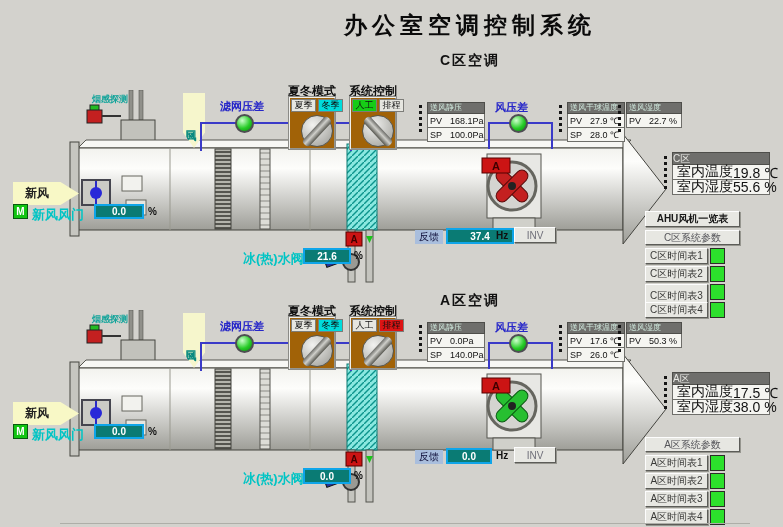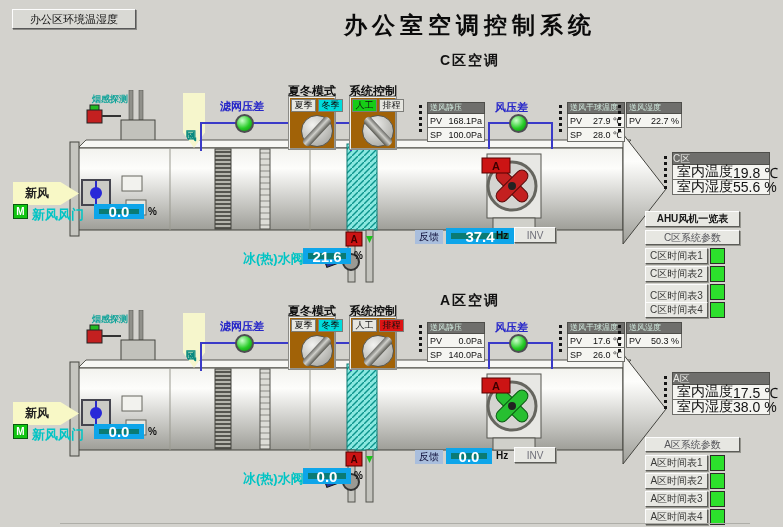--- a/index.html
+++ b/index.html
@@ -38,38 +38,38 @@
     border-radius:50%; background: radial-gradient(circle at 35% 30%, #f2f2f0, #9a9a94);
     border:1px solid #56564f; }
   .handle { position:absolute; left:50%; top:50%; width:36px; height:9px;
     margin:-4.5px 0 0 -18px; border-radius:4px;
     background: linear-gradient(to bottom,#6a6a66,#cfcfca 45%,#56564f); }
   .rot-dl { transform: rotate(-47deg); }
   .rot-dr { transform: rotate(47deg); }
   .mpanel { width:58px; }
   .mpanel .hd { background:#6f6f6c; border:1px solid #4e4e4a; color:#cfe8dc;
     font-size:8px; height:12px; line-height:10px; padding-left:2px; white-space:nowrap; overflow:hidden; }
-  .mpanel .row { display:flex; justify-content:space-between; align-items:center;
+  .mpanel .row { display:flex; justify-content:flex-start; align-items:center;
     height:14px; background:#f5f5f1; border:1px solid #6e6e6a; border-top:none;
-    font-size:9px; padding:0 2px; white-space:nowrap; }
+    font-size:9px; padding:0 2px; white-space:nowrap;gap:8px; }
   .rpanel { width:98px; }
   .rpanel .hd { background:#6f6f6c; border:1px solid #4e4e4a; color:#e8e8e4;
     font-size:10px; height:13px; line-height:12px; }
   .rpanel .row { display:flex; justify-content:space-between; align-items:center;
     height:15px; background:#f5f5f1; border:1px solid #6e6e6a; border-top:none;
     font-size:14px; padding:0 4px; white-space:nowrap; }
   .sensor { width:3px; background: repeating-linear-gradient(to bottom,#151515 0 3px, rgba(0,0,0,0) 3px 6px); }
   .bluelab { color:#2626c8; font-weight:bold; font-size:11px; white-space:nowrap; }
   .cyanlab { color:#00c4c4; font-weight:bold; font-size:13px; white-space:nowrap; }
   .teallab { color:#12a49a; font-weight:bold; font-size:9px; white-space:nowrap; }
   .wire { border:2px solid #3a3ac8; border-bottom:none; }
   .gind { width:19px; height:19px; border-radius:50%; border:2px solid #4e4e52;
     background: radial-gradient(circle at 35% 30%, #ccffcc, #27cc27 55%, #0a7d12); }
-  .vbox { background:#0a7b74; color:#ffffff; font-weight:bold; font-size:15px;
-    display:flex; align-items:center; justify-content:center; border:5px solid #0ea5e9; }
+  .vbox { background:#0a7b74; color:#ffffff; font-weight:bold; font-size:10px;
+    display:flex; align-items:center; justify-content:center; border:2px solid #0ea5e9; }
   .unit { font-size:10px; font-weight:bold; color:#101010; }
   .fbchip { background:#a9bedd; color:#10103a; font-size:10px;
     display:flex; align-items:center; justify-content:center; white-space:nowrap; }
   .btn3d { background:#e7e7e2; border-top:1px solid #fdfdfd; border-left:1px solid #fdfdfd;
     border-right:1px solid #5c5c58; border-bottom:1px solid #5c5c58;
     box-shadow:1px 1px 0 #96968f; font-size:10px; color:#3a3a38;
     display:flex; align-items:center; justify-content:center; white-space:nowrap; cursor:pointer;text-align:right; }
   .gsq { width:15px; height:16px; background:#2ce02c; border:1px solid #2c2c28; }
   .pennant { left:183px; top:13px; width:22px; height:55px; background:#f6f6cc;
     clip-path: polygon(0 0, 100% 0, 100% 72%, 50% 100%, 0 72%);
@@ -109,21 +109,20 @@
     </pattern>
     <pattern id="coilhatch" width="6" height="6" patternUnits="userSpaceOnUse">
       <rect width="6" height="6" fill="#8ae8e0"></rect>
       <path d="M0,6 L6,0" stroke="#0c948c" stroke-width="1.4"></path>
     </pattern>
   </defs>
 </svg>
 
 <div class="app">
 
-  <div class="abs env-btn">办公区环境温湿度</div>
   <div class="abs main-title">办公室空调控制系统</div>
   <div class="abs zone-title" style="top:52px">C区空调</div>
   <div class="abs zone-title" style="top:292px">A区空调</div>
 
   <div class="zone zone-c">
     <svg class="machine" width="660" height="195" viewBox="0 0 660 195">
       <rect x="119" y="0" width="4" height="30" fill="#90908a" stroke="#55554f" stroke-width="0.6"></rect>
       <rect x="129" y="0" width="4" height="30" fill="#90908a" stroke="#55554f" stroke-width="0.6"></rect>
       <rect x="111" y="30" width="34" height="28" fill="#c2c2bc" stroke="#44443f"></rect>
       <rect x="80" y="15" width="9" height="6" fill="#22bb22" stroke="#222"></rect>

